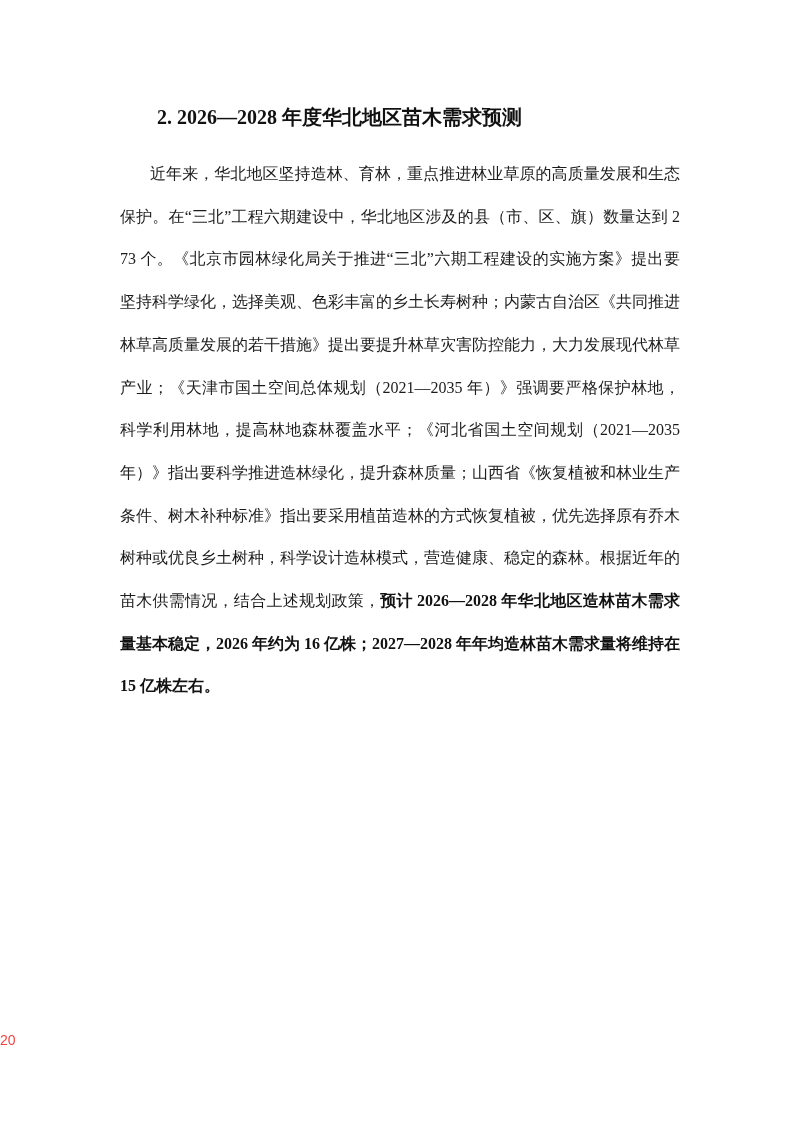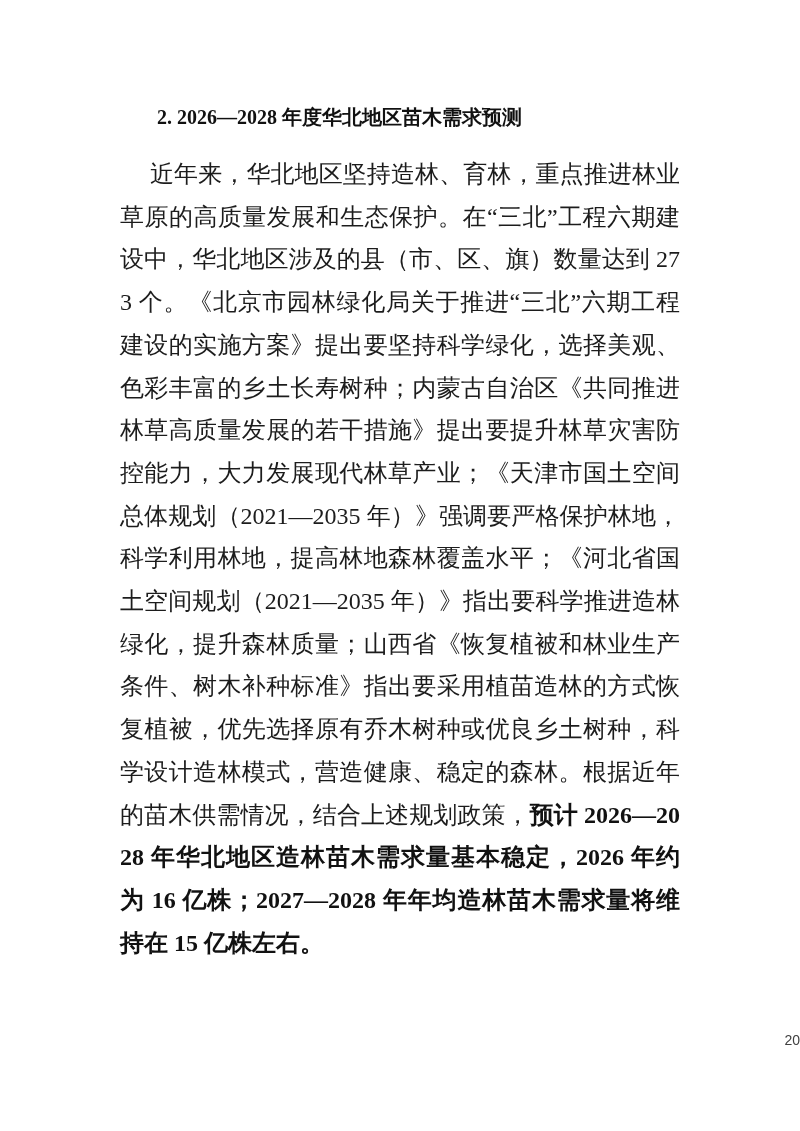--- a/index.html
+++ b/index.html
@@ -27,41 +27,41 @@
     margin: 0;
     font-size: 20px;
     font-weight: bold;
     line-height: 42px;
     text-indent: 37px;
     color: #111111;
     white-space: nowrap;
   }
   .body-text {
     margin: 15px 0 0 0;
-    font-size: 24px;
+    font-size: 16px;
     line-height: 42.7px;
     text-align: justify;
     text-align-last: left;
     text-indent: 30px;
     color: #1c1c1c;
     word-break: break-all;
   }
   .bold-part {
     font-weight: bold;
     color: #111111;
   }
   .page-number {
     position: absolute;
     top: 1030px;
     left: 0;
     width: 100%;
-    text-align: right;
+    text-align: left;
     font-size: 14px;
     line-height: 20px;
-    color: #404040;
+    color: #ef4444;
     font-family: "Liberation Sans", "DejaVu Sans", sans-serif;
   }
 </style>
 </head>
 <body>
 
 <div class="page">
   <div class="content">
     <h2 class="heading">2. 2026—2028 年度华北地区苗木需求预测</h2>
     <p class="body-text"><span>近年来，华北地区坚持造林、育林，重点推进林业草原的高质量发展和生态保护。在“三北”工程六期建设中，华北地区涉及的县（市、区、旗）数量达到 273 个。《北京市园林绿化局关于推进“三北”六期工程建设的实施方案》提出要坚持科学绿化，选择美观、色彩丰富的乡土长寿树种；内蒙古自治区《共同推进林草高质量发展的若干措施》提出要提升林草灾害防控能力，大力发展现代林草产业；《天津市国土空间总体规划（2021—2035 年）》强调要严格保护林地，科学利用林地，提高林地森林覆盖水平；《河北省国土空间规划（2021—2035 年）》指出要科学推进造林绿化，提升森林质量；山西省《恢复植被和林业生产条件、树木补种标准》指出要采用植苗造林的方式恢复植被，优先选择原有乔木树种或优良乡土树种，科学设计造林模式，营造健康、稳定的森林。根据近年的苗木供需情况，结合上述规划政策，</span><span class="bold-part">预计 2026—2028 年华北地区造林苗木需求量基本稳定，2026 年约为 16 亿株；2027—2028 年年均造林苗木需求量将维持在 15 亿株左右。</span></p>

